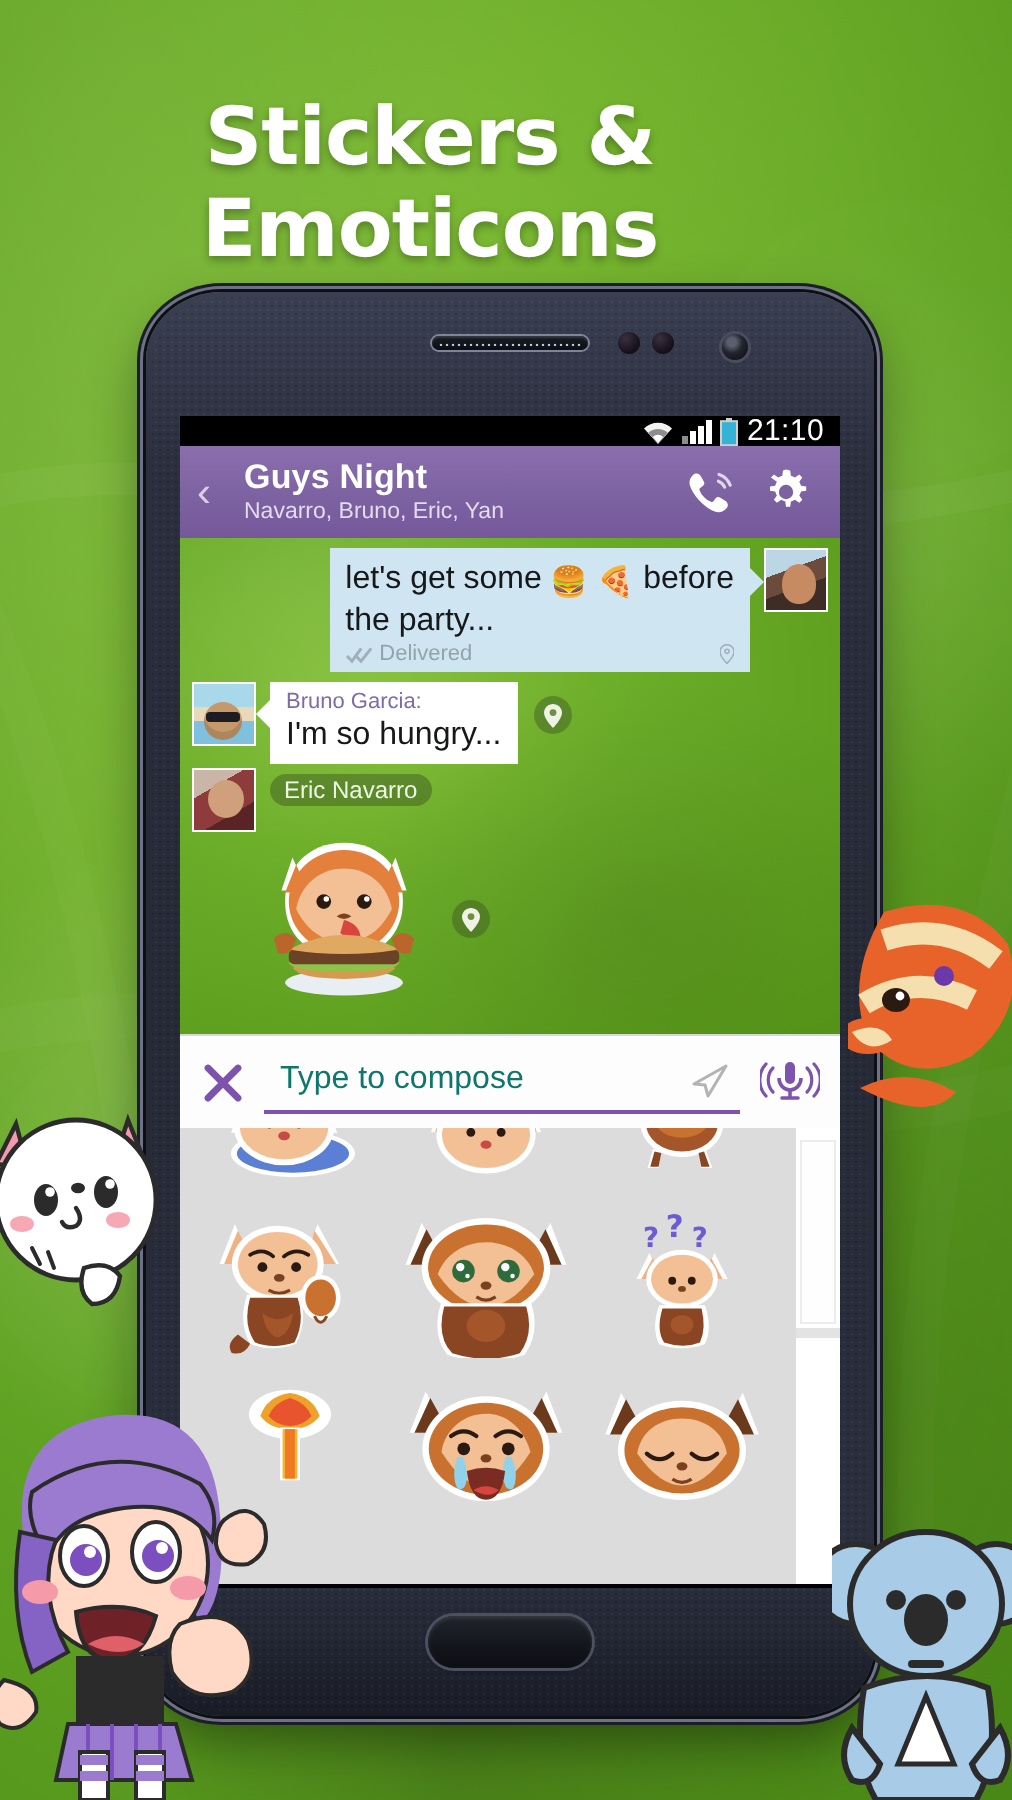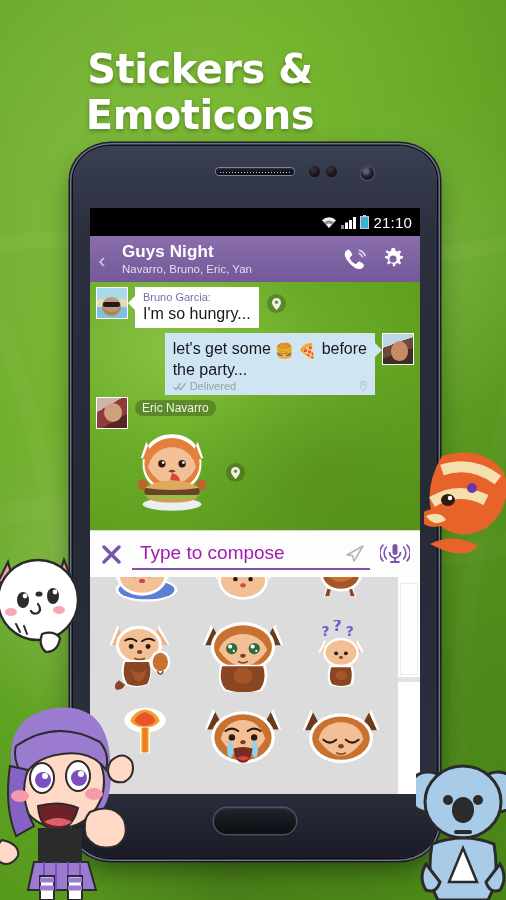--- a/index.html
+++ b/index.html
@@ -21,21 +21,21 @@
     content:"";position:absolute;inset:0;
     background:
       radial-gradient(ellipse at 12% 20%, rgba(255,255,255,.07), rgba(0,0,0,0) 40%),
       radial-gradient(ellipse at 88% 78%, rgba(0,0,0,.12), rgba(0,0,0,0) 45%),
       radial-gradient(ellipse at 45% 96%, rgba(0,0,0,.16), rgba(0,0,0,0) 50%);
   }
   .veins{position:absolute;inset:0;opacity:.18;}
 
   
   .headline{
-    position:absolute;left:0;top:46px;width:400px;text-align:center;
+    position:absolute;left:15px;top:46px;width:400px;text-align:center;
     color:#fff;font-size:40px;font-weight:bold;letter-spacing:-.5px;
     text-shadow:0 2px 4px rgba(0,0,0,.30);
     font-family:"DejaVu Sans","Liberation Sans",sans-serif;
   }
 
   
   .char{position:absolute;}
   #cat-character{left:-6px;top:544px;width:92px;height:112px;}
   #fox-character{left:424px;top:446px;width:82px;height:122px;}
   #girl-character{left:-6px;top:700px;width:160px;height:200px;}
@@ -90,21 +90,21 @@
     background:linear-gradient(180deg,#22242d,#14161d 55%,#0c0e13);
     box-shadow:0 0 0 1.5px #4c5060, inset 0 1px 2px rgba(255,255,255,.10), 0 1px 2px rgba(0,0,0,.6);
   }
 
   
   .screen{
     position:absolute;left:17px;top:62px;width:330px;height:586px;
     overflow:hidden;background:#000;
   }
   .statusbar{
-    height:28px;background:#000;display:flex;align-items:center;
+    height:15px;background:#000;display:flex;align-items:center;
     justify-content:flex-end;padding-right:8px;gap:4px;
   }
   .statusbar .clock{color:#fff;font-size:15px;letter-spacing:.2px;}
   .appbar{
     height:46px;background:linear-gradient(180deg,#8a6eae 0%,#7d62a2 55%,#74589a 100%);
     display:flex;align-items:center;padding:0 8px 0 4px;position:relative;
   }
   #back-chevron{color:#d9cfe6;font-size:21px;width:16px;text-align:center;line-height:1;}
   .titles{flex:1;margin-left:12px;line-height:1.05;}
   .titles .t1{color:#ffffff;font-size:17px;font-weight:bold;letter-spacing:.1px;}
@@ -170,21 +170,21 @@
   .pin-sticker{margin:34px 0 0 8px;}
 
   
   .compose{
     height:46px;background:#fdfdfd;display:flex;align-items:center;padding:0 8px;gap:6px;
     border-top:1px solid #d8d8d8;
   }
   #compose-close{width:26px;display:flex;align-items:center;justify-content:center;}
   .inputwrap{flex:1;position:relative;height:30px;display:flex;align-items:center;
     border-bottom:2px solid #7d53ad;margin:0 2px;}
-  .placeholder{color:#a21caf;font-size:19px;padding-left:8px;}
+  .placeholder{color:#0f766e;font-size:16px;padding-left:8px;}
   #send-icon{position:absolute;right:6px;top:6px;}
   #mic-button{width:34px;display:flex;align-items:center;justify-content:center;}
 
   
   .stickerpanel{position:relative;height:228px;background:#dcdcdc;overflow:hidden;}
   .sgrid{
     position:absolute;left:0;top:-44px;width:306px;
     display:grid;grid-template-columns:repeat(3,1fr);
     justify-items:center;align-items:center;
     row-gap:4px;padding:4px 6px 0;box-sizing:border-box;
@@ -259,34 +259,20 @@
         <svg width="26" height="26" viewBox="0 0 26 26">
           <g fill="#ffffff">
             <path d="M13 1.8 l2.1 .45 .35 2.6 a8.6 8.6 0 0 1 2 .85 l2.2-1.5 1.5 1.5 -1.5 2.2 a8.6 8.6 0 0 1 .85 2 l2.6 .35 v2.1 l-2.6 .35 a8.6 8.6 0 0 1-.85 2 l1.5 2.2 -1.5 1.5 -2.2-1.5 a8.6 8.6 0 0 1-2 .85 l-.35 2.6 h-2.1 l-.35-2.6 a8.6 8.6 0 0 1-2-.85 l-2.2 1.5 -1.5-1.5 1.5-2.2 a8.6 8.6 0 0 1-.85-2 l-2.6-.35 v-2.1 l2.6-.35 a8.6 8.6 0 0 1 .85-2 L5.45 5.7 l1.5-1.5 2.2 1.5 a8.6 8.6 0 0 1 2-.85 l .35-2.6 Z"></path>
           </g>
           <circle cx="13" cy="13" r="3.6" fill="#7d62a2"></circle>
         </svg>
       </div>
     </div>
 
     <div class="chat">
-
-      <div class="msg">
-        <div class="avatar" id="avatar-bruno"></div>
-        <div class="bubble bubble-in">
-          <div class="sender">Bruno Garcia:</div>
-          <div class="btext">I'm so hungry...</div>
-        </div>
-        <div class="pin">
-          <svg width="9" height="12" viewBox="0 0 9 12">
-              <path d="M4.5 0 C2 0 0 2 0 4.4 0 7.6 4.5 12 4.5 12 S9 7.6 9 4.4 C9 2 7 0 4.5 0 Z" fill="#eef3e6"></path>
-              <circle cx="4.5" cy="4.3" r="1.7" fill="#6f8f3f"></circle>
-            </svg>
-        </div>
-      </div>
 
       <div class="msg row-out">
         <div class="bubble bubble-out">
           <div class="btext">
             <span>let's get some</span>
             <span class="emoji">🍔</span>
             <span class="emoji">🍕</span>
             <span>before</span>
             <div>the party...</div>
           </div>
@@ -298,20 +284,34 @@
               </svg>
               <span>Delivered</span>
             </span>
             <svg width="7" height="10" viewBox="0 0 9 12">
                 <path d="M4.5 0 C2 0 0 2 0 4.4 0 7.6 4.5 12 4.5 12 S9 7.6 9 4.4 C9 2 7 0 4.5 0 Z" fill="none" stroke="#9fb0b8" stroke-width="1"></path>
                 <circle cx="4.5" cy="4.3" r="1.3" fill="none" stroke="#9fb0b8" stroke-width="1"></circle>
               </svg>
           </div>
         </div>
         <div class="avatar" id="avatar-antonio"></div>
+      </div>
+
+      <div class="msg">
+        <div class="avatar" id="avatar-bruno"></div>
+        <div class="bubble bubble-in">
+          <div class="sender">Bruno Garcia:</div>
+          <div class="btext">I'm so hungry...</div>
+        </div>
+        <div class="pin">
+          <svg width="9" height="12" viewBox="0 0 9 12">
+              <path d="M4.5 0 C2 0 0 2 0 4.4 0 7.6 4.5 12 4.5 12 S9 7.6 9 4.4 C9 2 7 0 4.5 0 Z" fill="#eef3e6"></path>
+              <circle cx="4.5" cy="4.3" r="1.7" fill="#6f8f3f"></circle>
+            </svg>
+        </div>
       </div>
 
       <div class="sticker-msg">
         <div class="avatar" id="avatar-eric"></div>
         <div class="namechip">Eric Navarro</div>
       </div>
       <div style="display:flex;position:relative;z-index:2;">
         <svg id="chat-sticker" viewBox="0 0 100 100">
           <g>
             <path d="M50 8 C30 8 18 22 18 40 C18 58 30 70 50 70 C70 70 82 58 82 40 C82 22 70 8 50 8Z" fill="#fff"></path>

